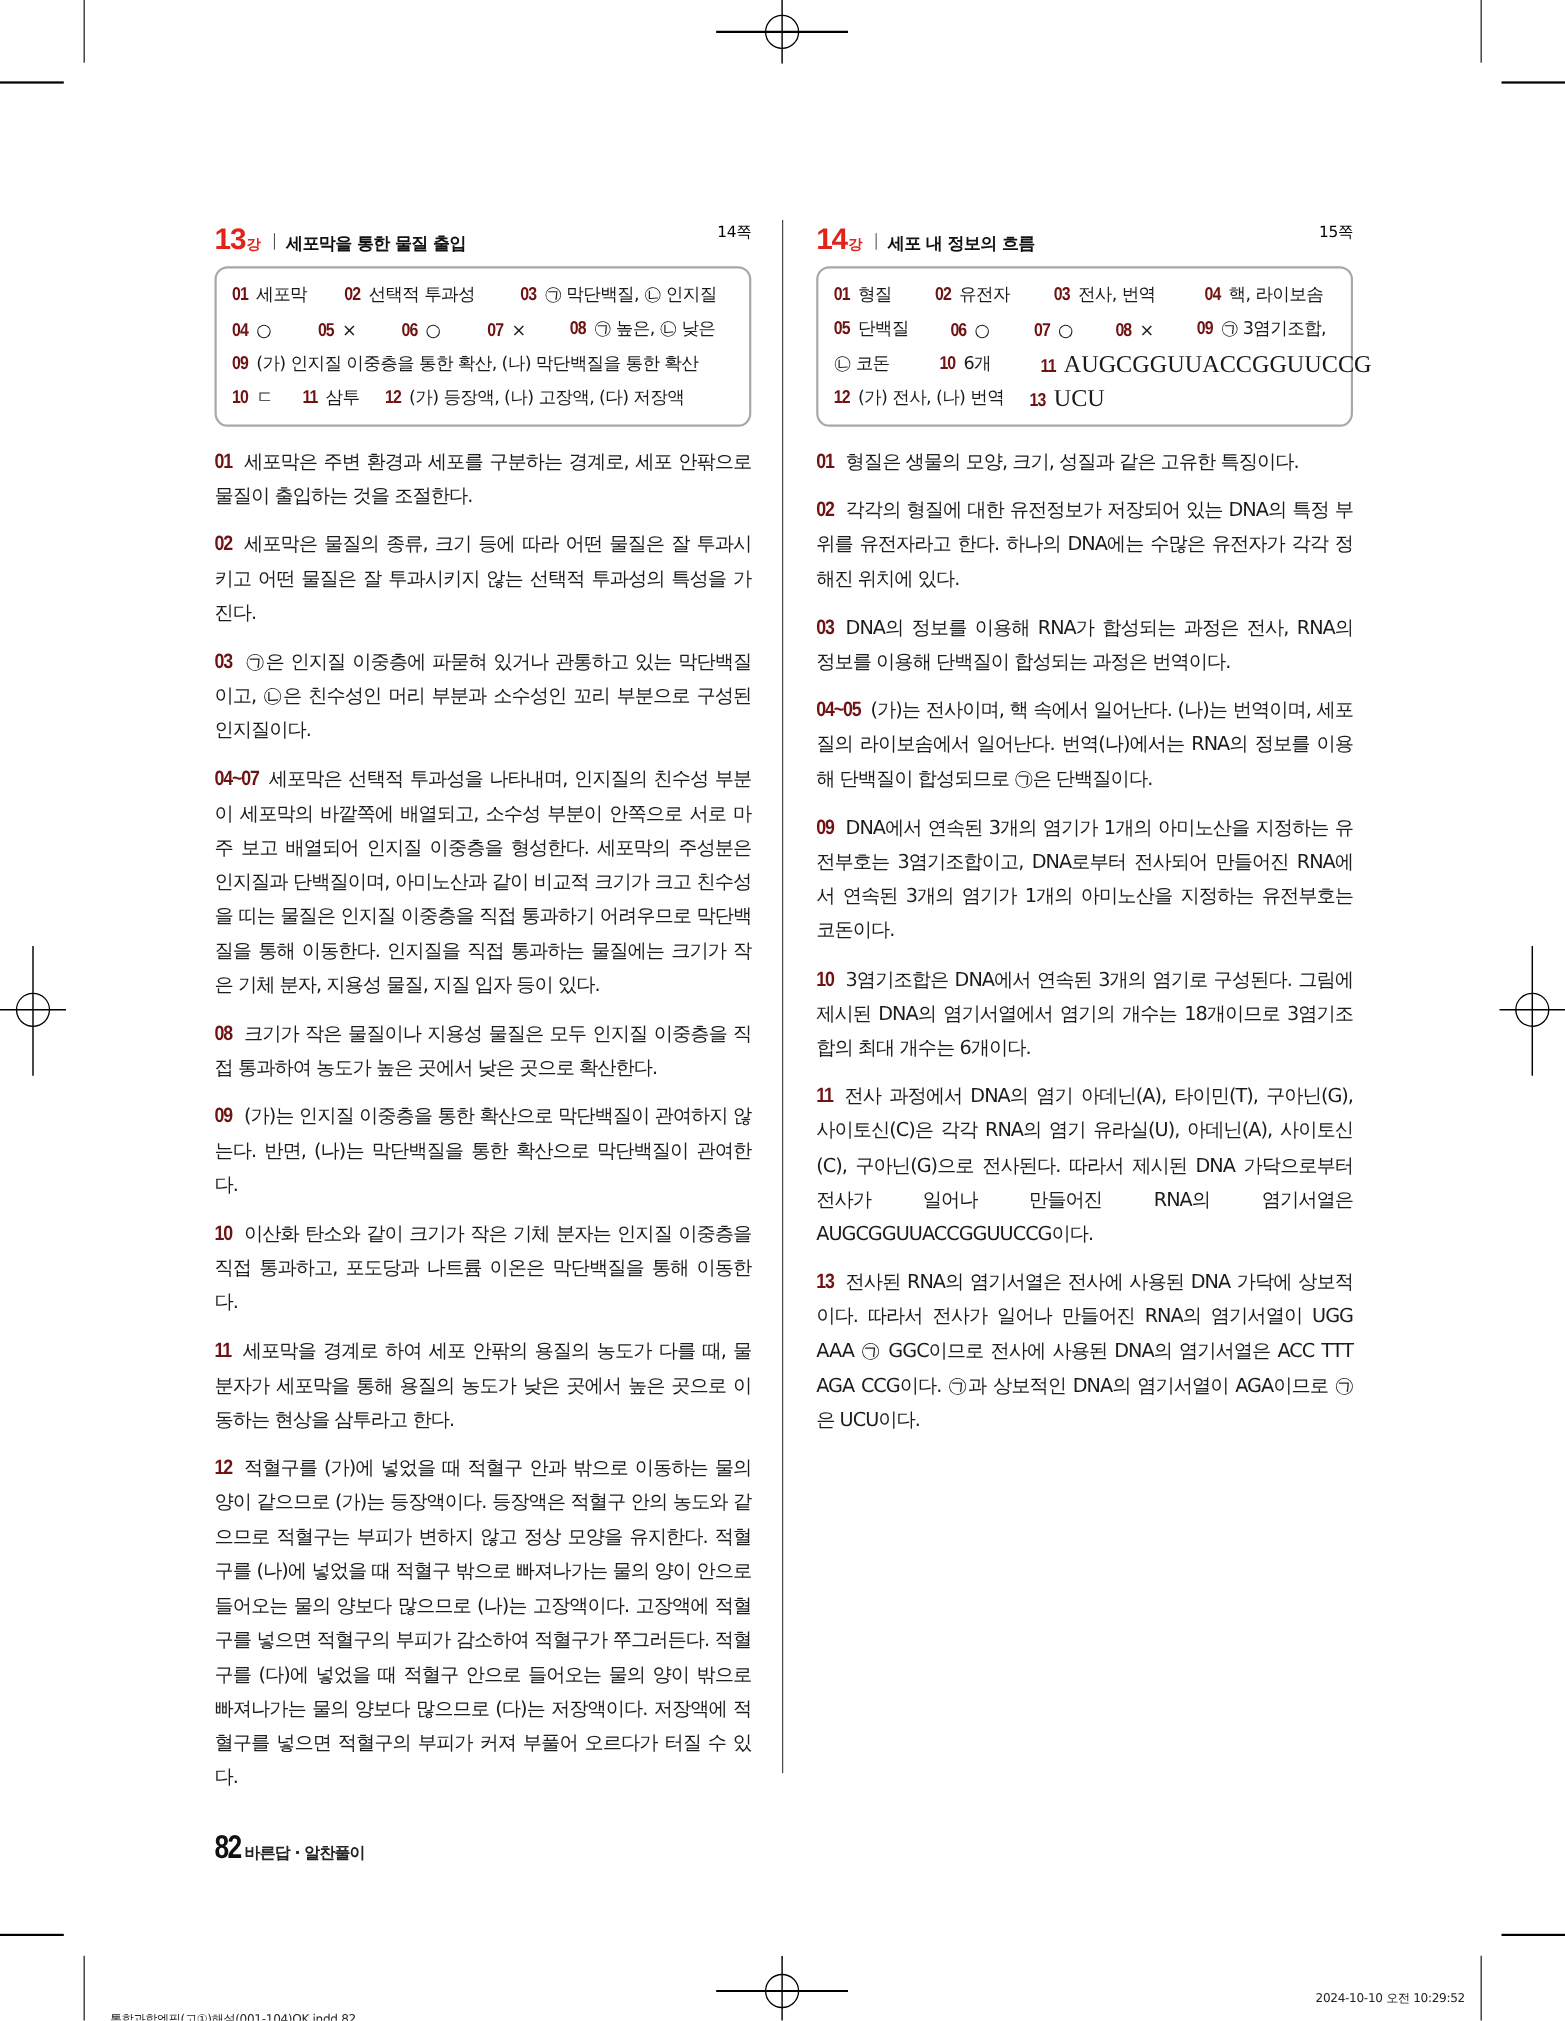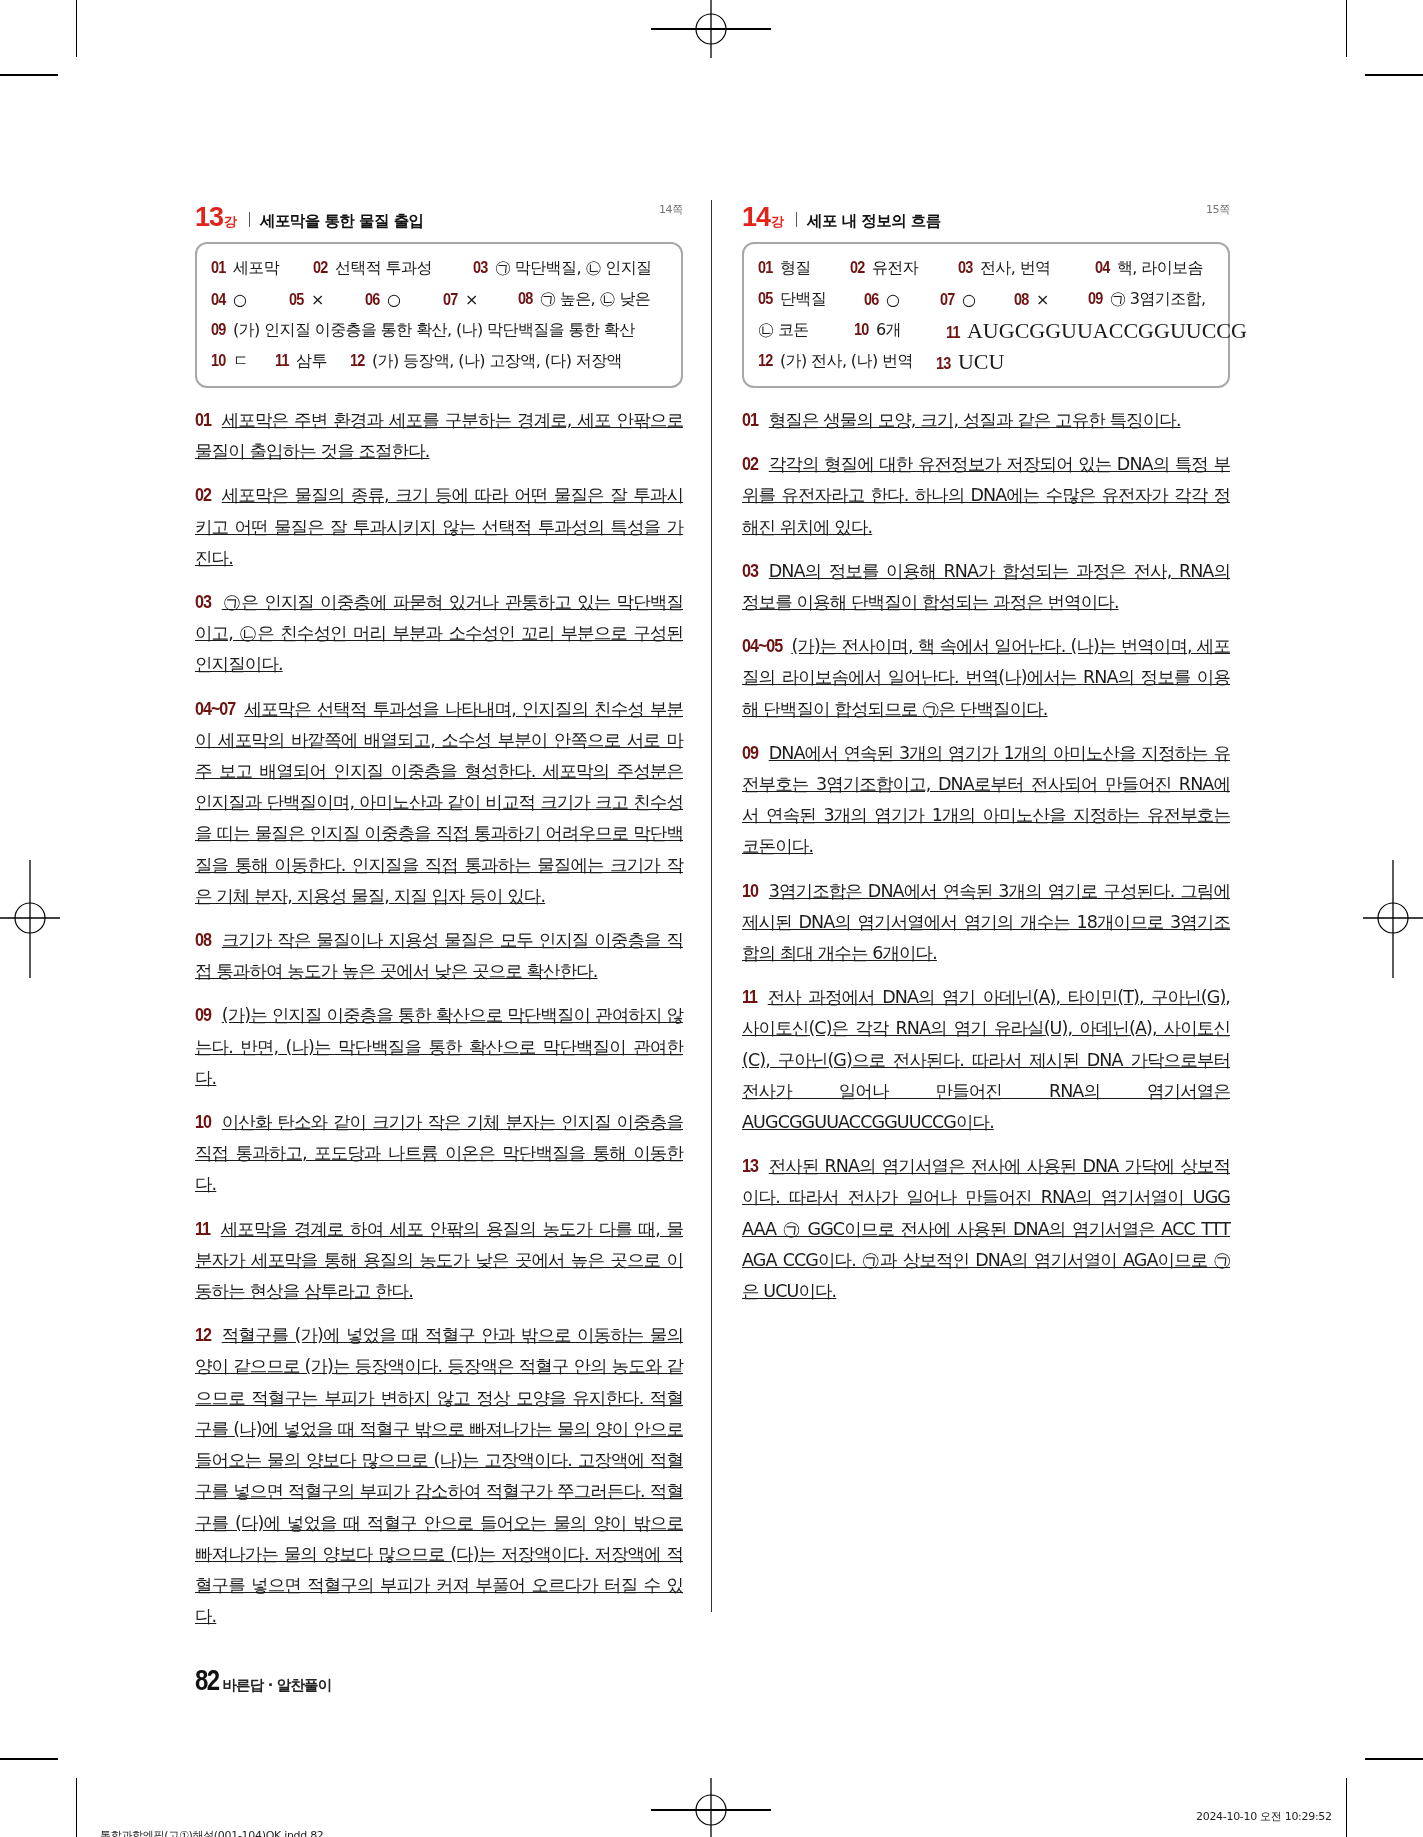--- a/index.html
+++ b/index.html
@@ -14,30 +14,30 @@
   .col { position: absolute; top: 190px; width: 488px; margin-top: 12px; }
   .col.left { left: 195px; }
   .col.right { left: 742px; }
   .divider { position: absolute; left: 711px; top: 200px; width: 1px; height: 1412px; background: #333; }
 
   .sec-head { display: flex; align-items: baseline; height: 34px; position: relative; }
   .sec-num { font-family: "Liberation Sans", sans-serif; font-weight: 700; color: #e2231a; font-size: 27px; letter-spacing: -1px; }
   .sec-gang { font-weight: 700; color: #e2231a; font-size: 13px; margin-left: 1px; }
   .sec-bar { width: 1px; height: 15px; background: #555; margin: 0 10px 0 12px; align-self: center; }
   .sec-title { font-weight: 700; font-size: 15.5px; letter-spacing: -0.6px; color: #111; }
-  .sec-page { position: absolute; right: 0; font-size: 11px; color: #737373; letter-spacing: -0.3px; }
+  .sec-page { position: absolute; right: 0; font-size: 14px; color: #000000; letter-spacing: -0.3px; }
 
   .ans-box { margin-top: 6px; border: 2px solid #a8a8a8; border-radius: 12px; padding: 9px 0 8px 14px; height: 146px; }
   .ans-row { display: flex; height: 31px; align-items: center; font-size: 16px; letter-spacing: -0.6px; white-space: nowrap; }
   .ans-item { display: inline-flex; align-items: baseline; position: absolute; }
   .ans-row { position: relative; }
   .ans-no { font-family: "Liberation Sans", sans-serif; font-weight: 700; color: #6e1212; font-size: 17px; letter-spacing: -1px; margin-right: 5px; transform: scaleX(0.85); transform-origin: left; display: inline-block; }
   .serif { font-family: "Liberation Serif", "DejaVu Serif", serif; font-size: 22px; letter-spacing: 0; }
 
-  .body-text { margin-top: 16px; text-decoration: underline; }
+  .body-text { margin-top: 16px; }
   .para { font-size: 17.5px; line-height: 31.2px; letter-spacing: -0.9px; text-align: justify; margin-bottom: 12px; color: #1c1c1c; }
   .p-no { font-family: "Liberation Sans", sans-serif; font-weight: 700; color: #6e1212; font-size: 19px; letter-spacing: -1.2px; margin-right: 8px; display: inline-block; transform: scaleX(0.85); transform-origin: left; }
   .p-no.wide { margin-right: 2px; }
 
   .folio { position: absolute; left: 195px; top: 1663px; display: flex; align-items: baseline; }
   .folio-num { font-family: "Liberation Sans", sans-serif; font-weight: 700; font-size: 30px; letter-spacing: -2px; transform: scaleX(0.8); transform-origin: left; display: inline-block; color: #111; }
   .folio-label { font-size: 14.5px; font-weight: 700; letter-spacing: -0.8px; margin-left: -2px; color: #222; }
 
   .slug { position: absolute; top: 1809px; font-size: 11px; color: #222; letter-spacing: -0.3px; }
 </style>

